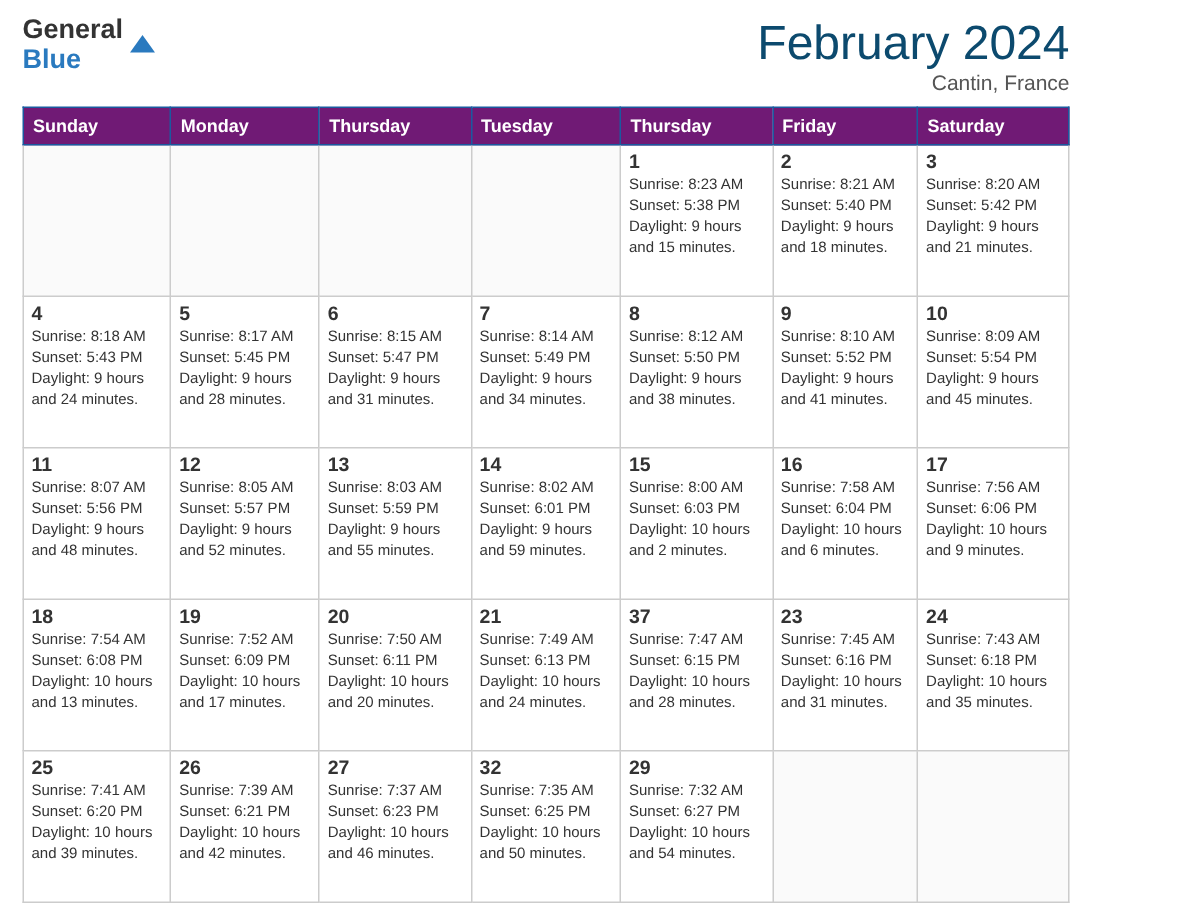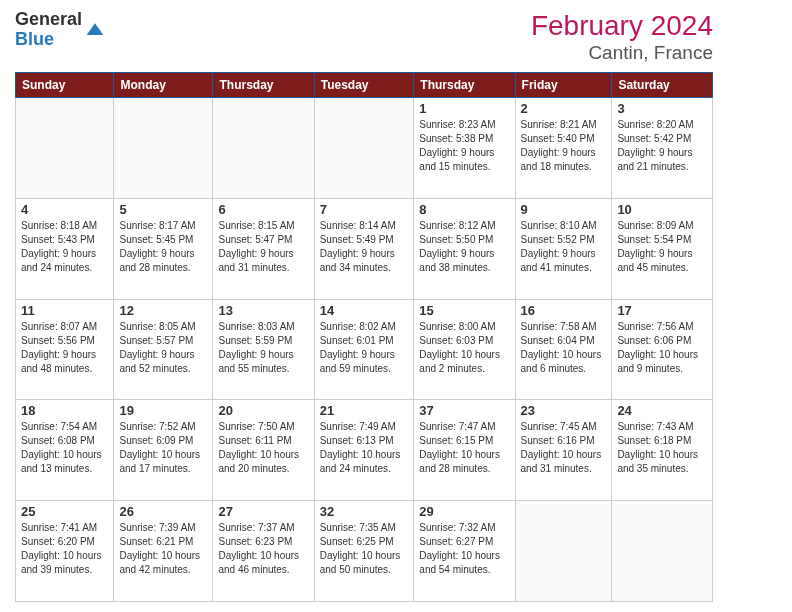--- a/index.html
+++ b/index.html
@@ -9,27 +9,27 @@
     
     .header { display: flex; justify-content: space-between; align-items: flex-start; margin-bottom: 8px; }
     
     .logo { display: flex; align-items: center; }
     .logo-text { font-size: 18px; font-weight: bold; color: #333; line-height: 1.1; }
     .logo-text .general { display: block; }
     .logo-text .blue { display: block; color: #2a7abf; }
     .logo-icon { width: 20px; height: 20px; margin-left: 3px; }
     
     .title-section { text-align: right; }
-    .main-title { font-size: 28px; color: #be185d; font-weight: normal; }
-    .subtitle { font-size: 19px; color: #555; }
+    .main-title { font-size: 32px; color: #0c4a6e; font-weight: normal; }
+    .subtitle { font-size: 14px; color: #555; }
     
     .calendar { width: 100%; border-collapse: collapse; flex: 1; }
     
     .calendar th {
-      background-color: #7f1d1d;
+      background-color: #701a75;
       color: white;
       text-align: left;
       padding: 5px 6px;
       font-size: 12px;
       font-weight: bold;
       border: 1px solid #1a5a9f;
     }
     
     .calendar td {
       border: 1px solid #ccc;

